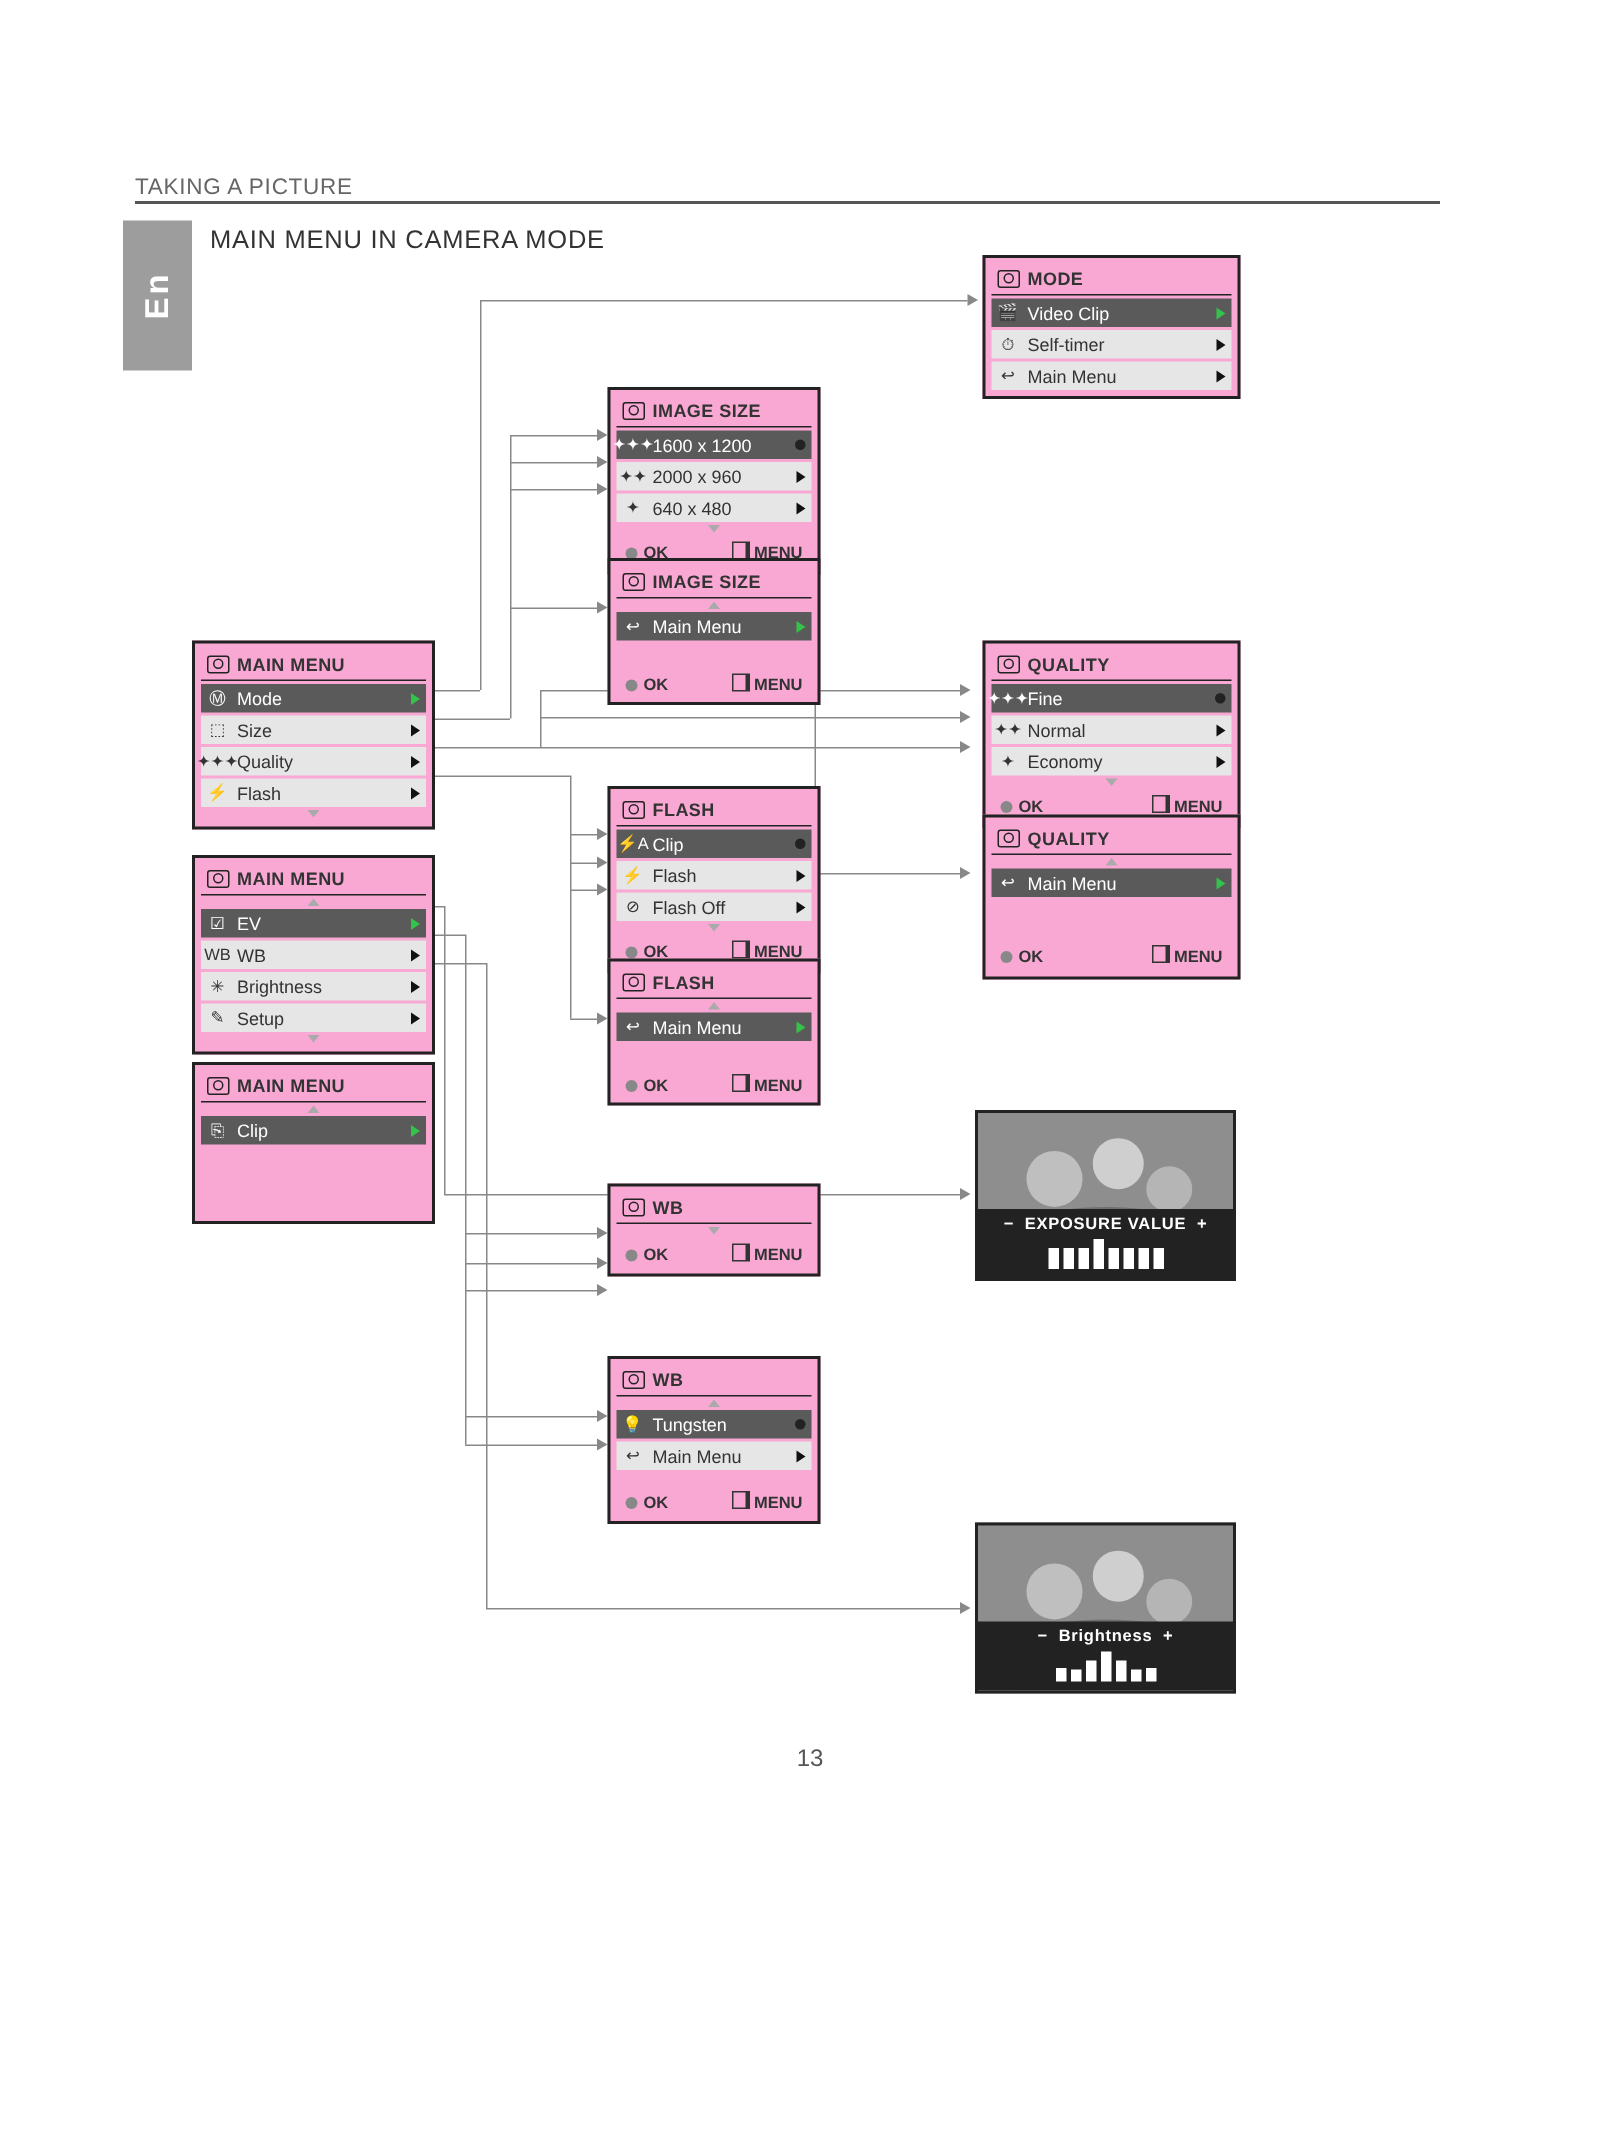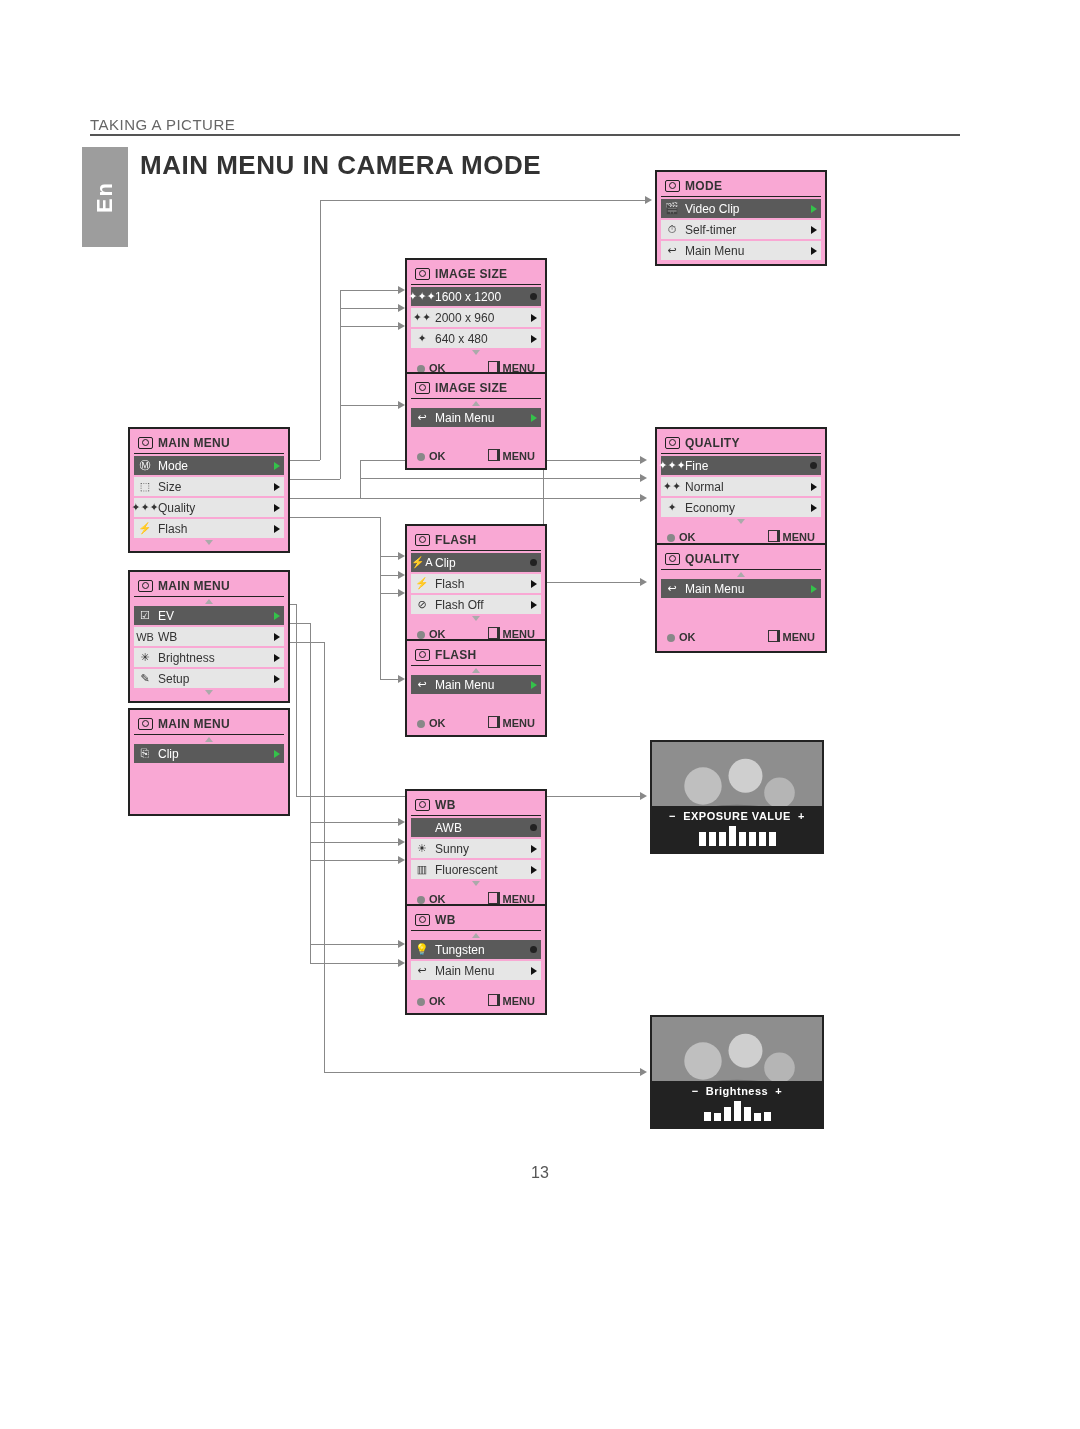--- a/index.html
+++ b/index.html
@@ -1,19 +1,19 @@
 <!DOCTYPE html>
 <html><head>
 <meta charset="utf-8">
 <style>
   html,body{margin:0;padding:0;background:#fff;font-family:Arial,Helvetica,sans-serif;color:#333}
   .page{position:relative;width:1080px;height:1429px;margin:0 auto}
   .header-line{position:absolute;left:90px;top:134px;width:870px;border-bottom:2px solid #555}
   .section-header{position:absolute;left:90px;top:116px;font-size:15px;letter-spacing:.5px;color:#666}
-  .title{position:absolute;left:140px;top:150px;font-size:26px;font-weight:bold;letter-spacing:.5px;color:#333}
+  .title{position:absolute;left:140px;top:150px;font-size:17px;font-weight:normal;letter-spacing:.5px;color:#333}
   .lang-tab{position:absolute;left:82px;top:147px;width:46px;height:100px;background:#9d9d9d;color:#fff;display:flex;align-items:center;justify-content:center}
   .lang-tab span{transform:rotate(-90deg);font-size:22px;font-weight:bold;letter-spacing:2px}
   .page-num{position:absolute;left:0;width:100%;top:1164px;text-align:center;font-size:16px;color:#555}
 
   
   .wire{position:absolute;background:#888}
   .arrow-r{position:absolute;width:0;height:0;border-top:4px solid transparent;border-bottom:4px solid transparent;border-left:7px solid #888}
 
   
   .box{position:absolute;border:2px solid #222;background:#f9a8d4;padding:4px 4px 4px 4px}
@@ -350,43 +350,20 @@
         <span class="ok">OK</span>
         <span><span class="menu-icon"></span><span>MENU</span></span>
       </div>
   </div>
 
   <div class="box" style="left:405px;top:789px;width:130px">
     <div class="box-hdr">
         <span class="cam-icon"></span>
         <span>WB</span>
       </div>
-    <div>
-        <div class="row sel">
-          <span class="lbl">
-            <span class="ic"></span>
-            <span>AWB</span>
-          </span>
-          <span class="dot"></span>
-        </div>
-        <div class="row">
-          <span class="lbl">
-            <span class="ic">☀</span>
-            <span>Sunny</span>
-          </span>
-          <span class="rarrow"></span>
-        </div>
-        <div class="row">
-          <span class="lbl">
-            <span class="ic">▥</span>
-            <span>Fluorescent</span>
-          </span>
-          <span class="rarrow"></span>
-        </div>
-      </div>
     <div class="tri-down"></div>
     <div class="footer">
         <span class="ok">OK</span>
         <span><span class="menu-icon"></span><span>MENU</span></span>
       </div>
   </div>
 
   <div class="box" style="left:405px;top:904px;width:130px">
     <div class="box-hdr">
         <span class="cam-icon"></span>

